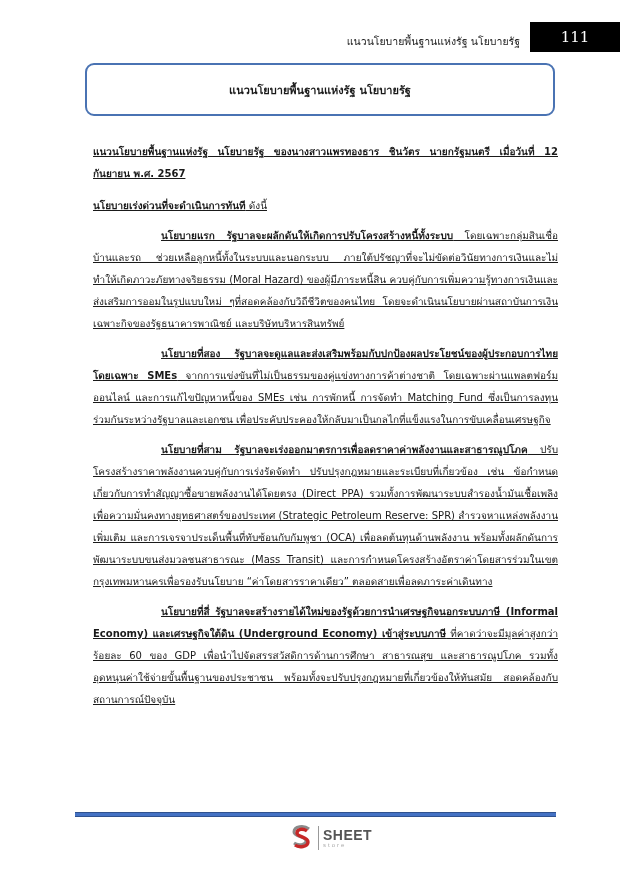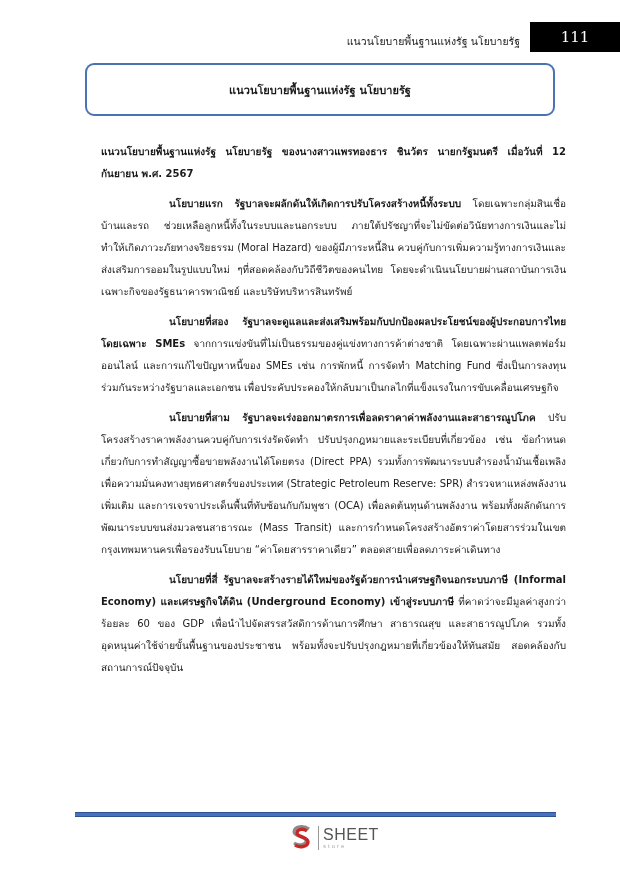--- a/index.html
+++ b/index.html
@@ -16,56 +16,57 @@
     color:#fff; font-family:"DejaVu Serif", serif; font-size:15px;
     display:flex; align-items:center; justify-content:center;
   }
   .title-box {
     position:absolute; left:85px; top:63px; width:470px; height:53px;
     border:2px solid #4a73b3; border-radius:9px; box-sizing:border-box;
     display:flex; align-items:center; justify-content:center;
   }
   .title-box span { font-weight:bold; font-size:11px; }
   .content {
-    position:absolute; left:101px; top:141px; width:465px;
-    font-size:10px; line-height:22px; text-align:justify;
+    position:absolute; left:93px; top:141px; width:465px;
+    font-size:10px; line-height:22px; text-align:justify;text-decoration:underline;
   }
   .content p { margin:0; }
   .intro { font-weight:bold; }
   .urgent { margin-top:10px !important; }
   .urgent b { font-weight:bold; }
   .policy { margin-top:8px !important; text-indent:68px; }
   .policy b { font-weight:bold; }
   .footer-line {
     position:absolute; left:75px; top:812px; width:481px; height:5px; background:#4472c4;
     border-top:1px solid #2f528f; border-bottom:1px solid #2f528f; box-sizing:border-box;
   }
   .logo {
     position:absolute; left:290px; top:825px; display:flex; align-items:center; gap:4px;
   }
   .logo-mark { width:24px; height:26px; }
   .logo-sep { width:1px; height:24px; background:#999; }
   .logo-text { display:flex; flex-direction:column; line-height:1; }
-  .logo-main { font-family:"Liberation Sans", sans-serif; font-weight:normal; font-size:16px; color:#555; letter-spacing:0.5px; }
+  .logo-main { font-family:"Liberation Sans", sans-serif; font-weight:bold; font-size:14px; color:#555; letter-spacing:0.5px; }
   .logo-sub { font-family:"Liberation Sans", sans-serif; font-size:6px; color:#aaa; letter-spacing:2px; }
 </style>
 </head>
 <body>
 
 <div class="running-header">แนวนโยบายพื้นฐานแห่งรัฐ นโยบายรัฐ</div>
 <div class="page-num-box">
   <span>111</span>
 </div>
 
 <div class="title-box">
   <span>แนวนโยบายพื้นฐานแห่งรัฐ นโยบายรัฐ</span>
 </div>
 
 <div class="content">
   <p class="intro">แนวนโยบายพื้นฐานแห่งรัฐ นโยบายรัฐ ของนางสาวแพรทองธาร ชินวัตร นายกรัฐมนตรี เมื่อวันที่ 12 กันยายน พ.ศ. 2567</p>
+  <p class="urgent"><b>นโยบายเร่งด่วนที่จะดำเนินการทันที</b><span> ดังนี้</span></p>
 
   <p class="policy"><b>นโยบายแรก รัฐบาลจะผลักดันให้เกิดการปรับโครงสร้างหนี้ทั้งระบบ</b><span> โดยเฉพาะกลุ่มสินเชื่อบ้านและรถ ช่วยเหลือลูกหนี้ทั้งในระบบและนอกระบบ ภายใต้ปรัชญาที่จะไม่ขัดต่อวินัยทางการเงินและไม่ทำให้เกิดภาวะภัยทางจริยธรรม (Moral Hazard) ของผู้มีภาระหนี้สิน ควบคู่กับการเพิ่มความรู้ทางการเงินและส่งเสริมการออมในรูปแบบใหม่ ๆที่สอดคล้องกับวิถีชีวิตของคนไทย โดยจะดำเนินนโยบายผ่านสถาบันการเงินเฉพาะกิจของรัฐธนาคารพาณิชย์ และบริษัทบริหารสินทรัพย์</span></p>
 
   <p class="policy"><b>นโยบายที่สอง รัฐบาลจะดูแลและส่งเสริมพร้อมกับปกป้องผลประโยชน์ของผู้ประกอบการไทยโดยเฉพาะ SMEs</b><span> จากการแข่งขันที่ไม่เป็นธรรมของคู่แข่งทางการค้าต่างชาติ โดยเฉพาะผ่านแพลตฟอร์มออนไลน์ และการแก้ไขปัญหาหนี้ของ SMEs เช่น การพักหนี้ การจัดทำ Matching Fund ซึ่งเป็นการลงทุนร่วมกันระหว่างรัฐบาลและเอกชน เพื่อประคับประคองให้กลับมาเป็นกลไกที่แข็งแรงในการขับเคลื่อนเศรษฐกิจ</span></p>
 
   <p class="policy"><b>นโยบายที่สาม รัฐบาลจะเร่งออกมาตรการเพื่อลดราคาค่าพลังงานและสาธารณูปโภค</b><span> ปรับโครงสร้างราคาพลังงานควบคู่กับการเร่งรัดจัดทำ ปรับปรุงกฎหมายและระเบียบที่เกี่ยวข้อง เช่น ข้อกำหนดเกี่ยวกับการทำสัญญาซื้อขายพลังงานได้โดยตรง (Direct PPA) รวมทั้งการพัฒนาระบบสำรองน้ำมันเชื้อเพลิงเพื่อความมั่นคงทางยุทธศาสตร์ของประเทศ (Strategic Petroleum Reserve: SPR) สำรวจหาแหล่งพลังงานเพิ่มเติม และการเจรจาประเด็นพื้นที่ทับซ้อนกับกัมพูชา (OCA) เพื่อลดต้นทุนด้านพลังงาน พร้อมทั้งผลักดันการพัฒนาระบบขนส่งมวลชนสาธารณะ (Mass Transit) และการกำหนดโครงสร้างอัตราค่าโดยสารร่วมในเขตกรุงเทพมหานครเพื่อรองรับนโยบาย “ค่าโดยสารราคาเดียว” ตลอดสายเพื่อลดภาระค่าเดินทาง</span></p>
 
   <p class="policy"><b>นโยบายที่สี่ รัฐบาลจะสร้างรายได้ใหม่ของรัฐด้วยการนำเศรษฐกิจนอกระบบภาษี (Informal Economy) และเศรษฐกิจใต้ดิน (Underground Economy) เข้าสู่ระบบภาษี</b><span> ที่คาดว่าจะมีมูลค่าสูงกว่าร้อยละ 60 ของ GDP เพื่อนำไปจัดสรรสวัสดิการด้านการศึกษา สาธารณสุข และสาธารณูปโภค รวมทั้งอุดหนุนค่าใช้จ่ายขั้นพื้นฐานของประชาชน พร้อมทั้งจะปรับปรุงกฎหมายที่เกี่ยวข้องให้ทันสมัย สอดคล้องกับสถานการณ์ปัจจุบัน</span></p>
 </div>
 

